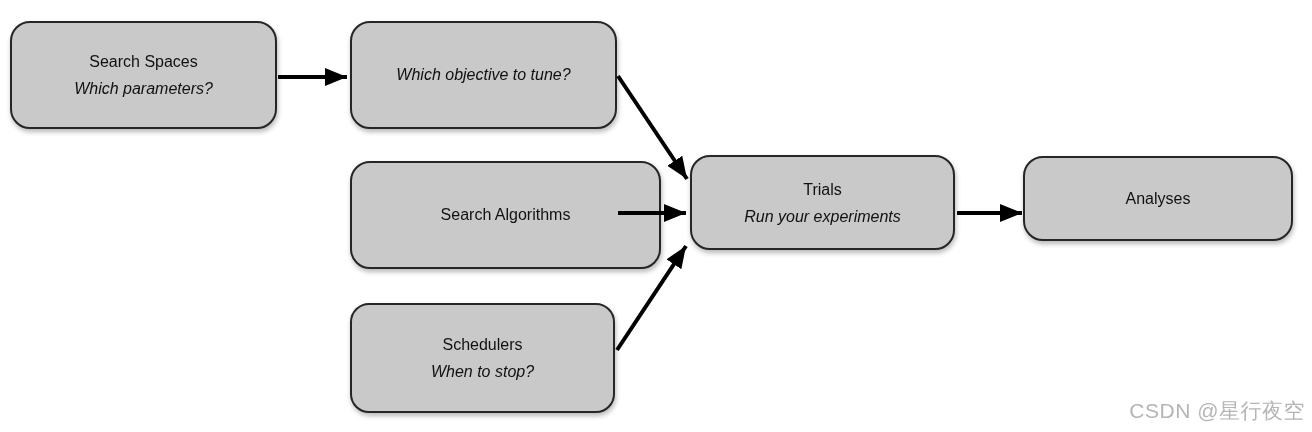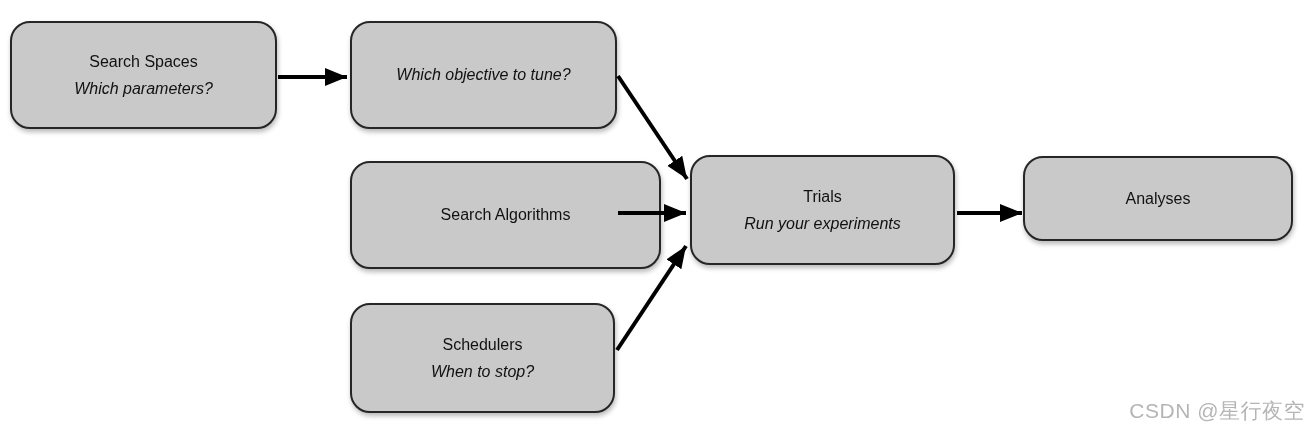--- a/index.html
+++ b/index.html
@@ -45,22 +45,22 @@
   }
   .node .subtitle {
     font-style: italic;
     font-size: 16px;
     line-height: 26px;
     white-space: nowrap;
   }
   #node-search-spaces     { left: 10px;   top: 21px;  width: 267px; height: 108px; }
   #node-trainables        { left: 350px;  top: 21px;  width: 267px; height: 108px; }
   #node-search-algorithms { left: 350px;  top: 161px; width: 311px; height: 108px; }
-  #node-schedulers        { left: 350px;  top: 303px; width: 265px; height: 110px; }
-  #node-trials            { left: 690px;  top: 155px; width: 265px; height: 110px; }
+  #node-schedulers        { left: 350px;  top: 303px; width: 265px; height: 110px; border-radius: 19px; }
+  #node-trials            { left: 690px;  top: 155px; width: 265px; height: 95px; }
   #node-analyses          { left: 1023px; top: 156px; width: 270px; height: 85px; }
   .watermark {
     position: absolute;
     right: 7px;
     bottom: 7px;
     z-index: 3;
     font-size: 21px;
     color: var(--watermark, #b5b5b5);
     letter-spacing: 0.5px;
   }

